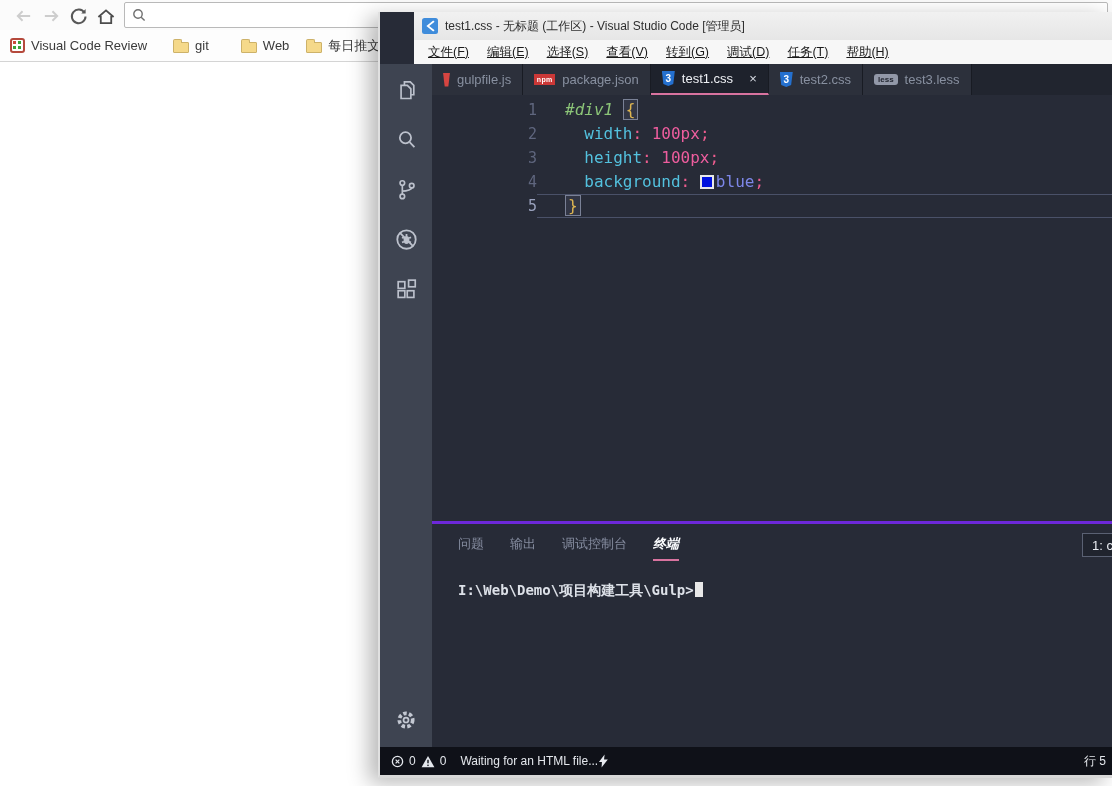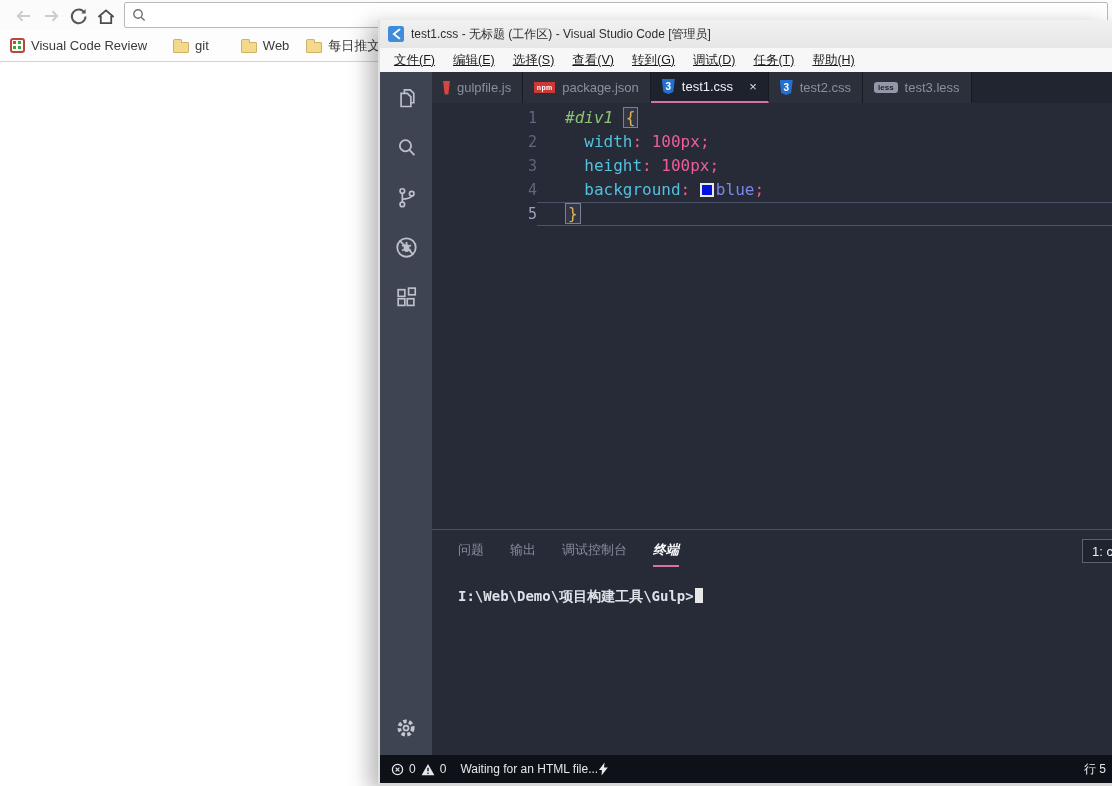--- a/index.html
+++ b/index.html
@@ -23,23 +23,23 @@
   .bm1 { margin-left:10px; } .bm2 { margin-left:26px; } .bm3 { margin-left:32px; } .bm4 { margin-left:17px; }
   .gerrit-ico { width:15px; height:15px; border:2px solid #b5493c; border-radius:3px; background:#fff; position:relative; flex:none; }
   .gerrit-ico::before { content:""; position:absolute; left:1px; top:1px; width:3px; height:3px; background:#cc4b3c;
      box-shadow:5px 5px 0 #3aa33a, 0 5px 0 #3aa33a, 5px 0 0 #3aa33a; }
   .folder-ico { width:16px; height:11px; background:#f5d98a; border:1px solid #cdb269; border-radius:1px; position:relative; margin-top:4px; flex:none; }
   .folder-ico::before { content:""; position:absolute; top:-4px; left:-1px; width:7px; height:3px; background:#f5d98a;
      border:1px solid #cdb269; border-bottom:none; border-radius:2px 2px 0 0; }
   .b-page { position:absolute; top:63px; left:0; width:1112px; height:723px; background:#ffffff; }
 
   
-  .vsc { position:absolute; left:378px; top:20px; width:734px; height:766px; background:#272b37;
+  .vsc { position:absolute; left:378px; top:12px; width:734px; height:766px; background:#272b37;
     border-left:2px solid #e0e0e0; border-bottom:3px solid #d8d8d8;
-    box-shadow:-9px 5px 20px rgba(0,0,0,.28); }
+    box-shadow:-9px 5px 20px rgba(0,0,0,.28);padding-left:34px; }
   .titlebar { height:28px; background:linear-gradient(#f1f1f1,#e6e6e6); display:flex; align-items:center;
     padding-left:8px; gap:7px; font-size:12px; color:#2e2e2e; }
   .menubar { height:24px; background:#f7f7f7; display:flex; align-items:center; padding-left:5px;
     font-size:12.5px; color:#1a1a1a;text-decoration:underline; }
   .menu-item { padding:0 9px; cursor:default; }
 
   .vsc-body { position:absolute; top:52px; left:0; right:0; bottom:28px; display:flex; }
 
   .activitybar { width:52px; flex:none; background:#3e4451; position:relative; }
   .ab-icon { width:52px; height:50px; display:flex; align-items:center; justify-content:center; }
@@ -72,21 +72,21 @@
   .t-sel { color:#8cc578; font-style:italic; }
   .t-brace { color:#ddb551; }
   .t-brace-m { border:1px solid #7a8196; background:rgba(130,140,170,.12); padding:0 2px; }
   .t-prop { color:#53c1de; }
   .t-punc { color:#ee5d8f; }
   .t-val { color:#ee5d9e; }
   .t-kw { color:#7d87e8; }
   .swatch { display:inline-block; width:14px; height:14px; background:#0011dd; border:2px solid #e8e8e8;
     vertical-align:-2px; margin-right:2px; }
 
-  .panel { height:226px; flex:none; background:#272b37; border-top:1px solid #6d28d9; position:relative; }
+  .panel { height:226px; flex:none; background:#272b37; border-top:3px solid #6d28d9; position:relative; }
   .panel-tabs { display:flex; gap:26px; padding:11px 0 0 26px; font-size:13px; color:#868da0; }
   .panel-tab { padding-bottom:6px; }
   .panel-tab.active { color:#fcfdff; font-weight:bold; border-bottom:2px solid #d8739f;font-style:italic; }
   .cmd-select { position:absolute; top:9px; left:650px; width:98px; height:24px; background:#20242e;
     border:1px solid #5a6173; color:#eaedf3; font-size:13px; display:flex; align-items:center; padding-left:9px; }
   .terminal { padding:21px 0 0 26px; font-family:"DejaVu Sans Mono","Liberation Mono",monospace;
     font-size:14px; font-weight:bold; color:#dde1e8; }
   .term-cursor { display:inline-block; width:8px; height:15px; background:#e8e8e8; vertical-align:-2px; margin-left:1px; }
 
   .statusbar { position:absolute; left:0; right:0; bottom:0; height:28px; background:#0f1118; color:#e4e7ec;

